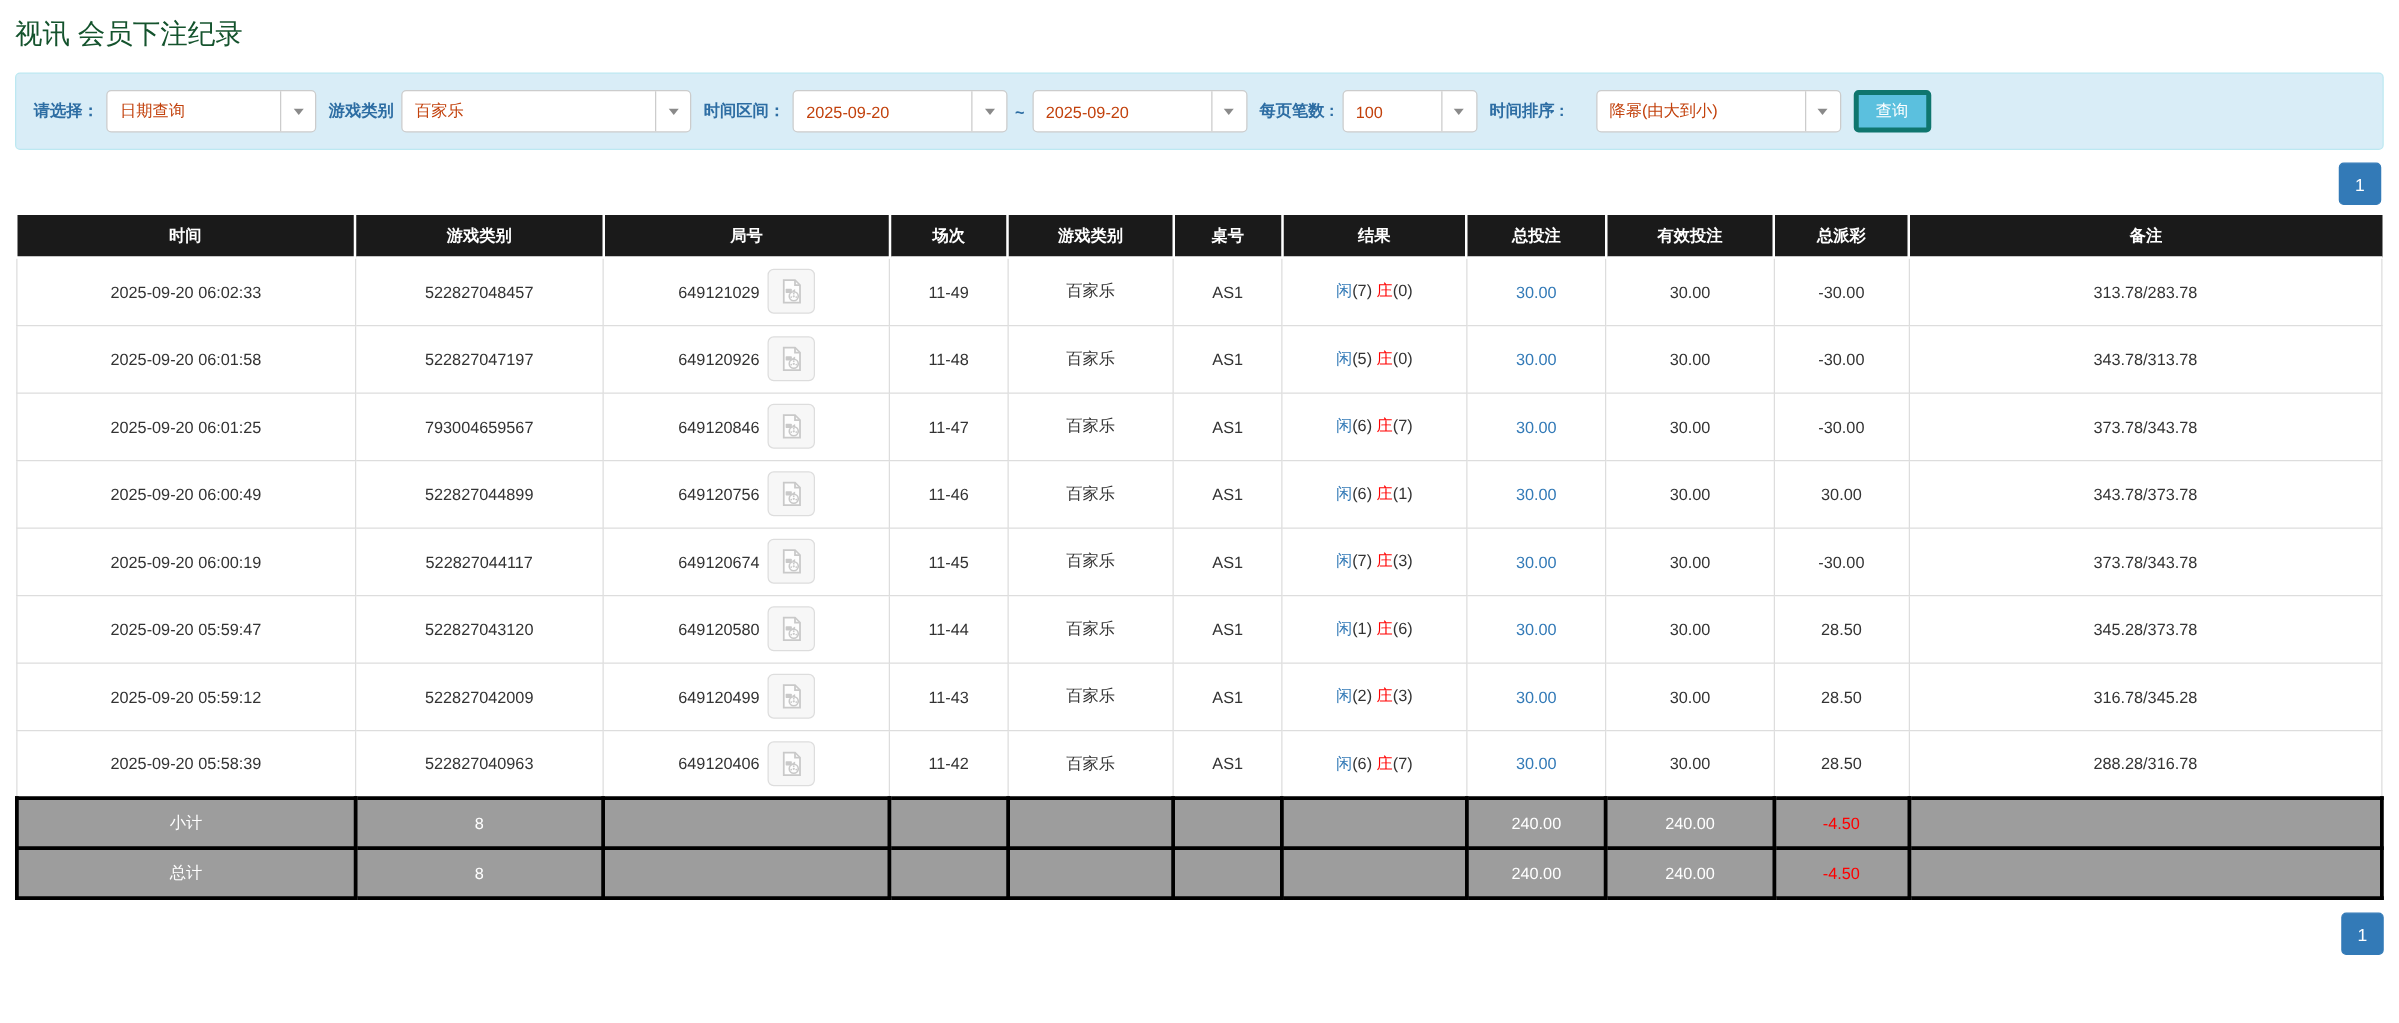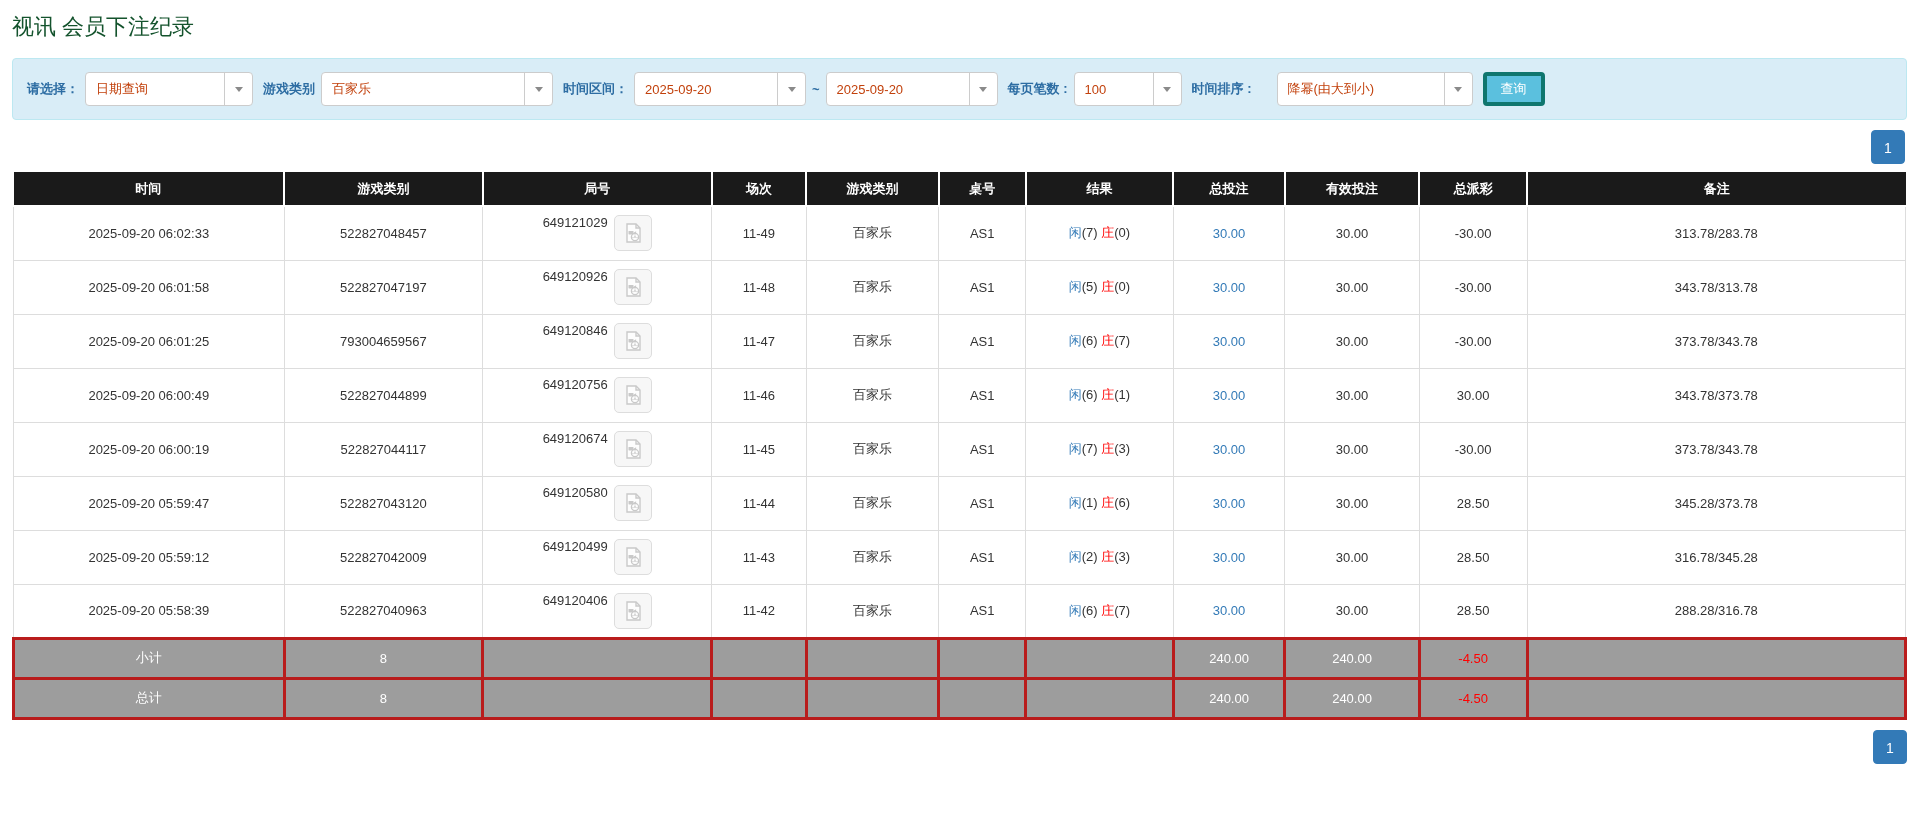--- a/index.html
+++ b/index.html
@@ -36,26 +36,26 @@
   
   table.bet-table { width:100%; border-collapse:collapse; table-layout:fixed; }
   .bet-table th { background:#1a1a1a; color:#fff; font-weight:bold; font-size:13px; height:34px;
     border-right:2px solid #fff; border-bottom:2px solid #fff; text-align:center; }
   .bet-table th:last-child { border-right:none; }
   .bet-table td { height:54px; border:1px solid #ddd; text-align:center; color:#333; background:#fff; }
   .red, .neg { color:#ff0000; }
   .p-label { color:#337ab7; }
   .b-label { color:#ff0000; }
   .bet-link { color:#337ab7; text-decoration:none; cursor:pointer; }
-  .round-cell-inner { display:inline-flex; gap:6px; }
+  .round-cell-inner { display:inline-flex; align-items:center; gap:6px; }
   .video-btn { width:38px; height:36px; background:#f7f7f7; border:1px solid #ddd; border-radius:5px;
     display:inline-flex; align-items:center; justify-content:center; cursor:pointer; }
 
   
-  .bet-table tr.footer-row td { background:#9d9d9d; color:#fff; height:40px; border:3px solid #b91c1c; font-size:13px; }
+  .bet-table tr.footer-row td { background:#9d9d9d; color:#fff; height:40px; border:3px solid #000000; font-size:13px; }
   .bet-table tr.footer-row td.neg-cell { color:#ff0000; }
 </style>
 </head>
 <body>
 
 <div class="page">
 
   <h1 class="page-title">视讯 会员下注纪录</h1>
 
   <div class="filter-bar">

